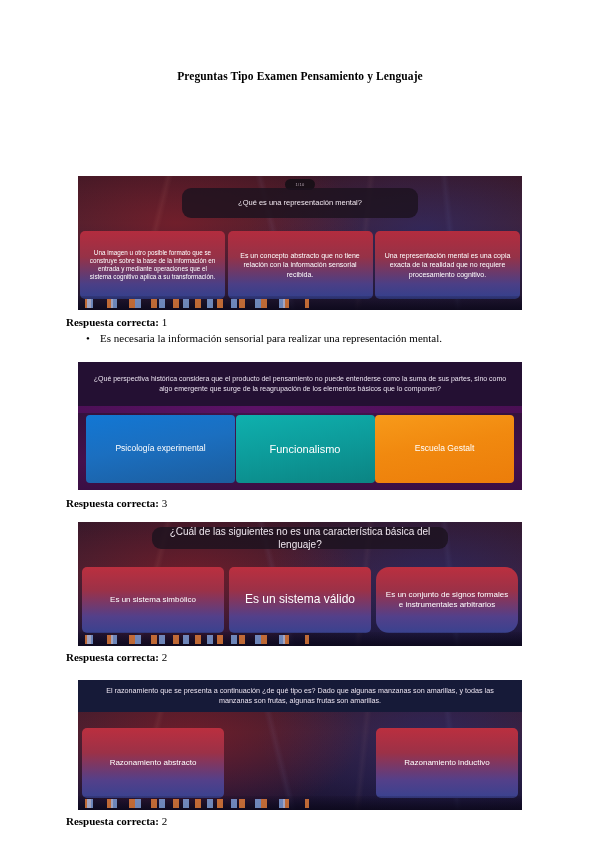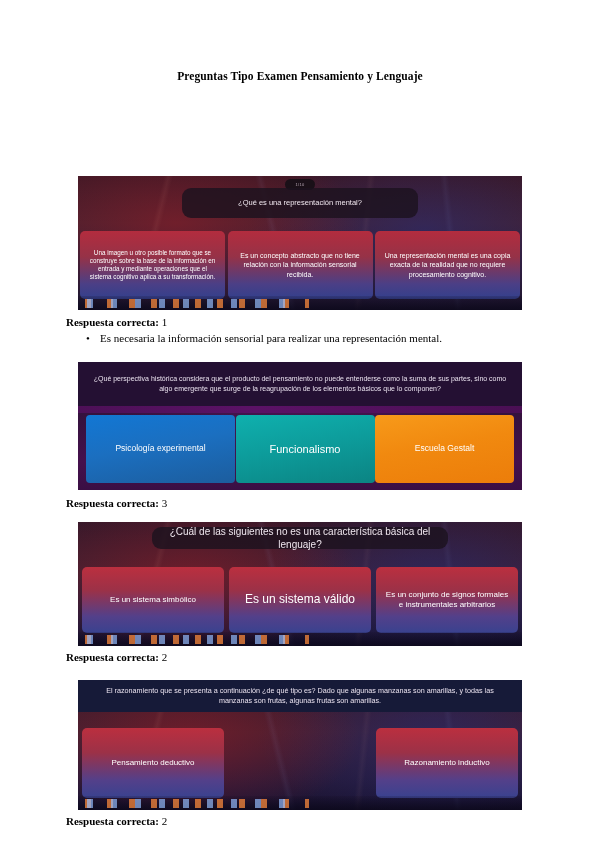--- a/index.html
+++ b/index.html
@@ -276,21 +276,21 @@
   <div class="block" style="top:452px; height:124px;">
     <div class="slide">
       <div class="slide-bg bg-city variant2"></div>
       <div class="streaks"></div>
 
       <div class="q-pill" style="left:74px; top:5px; width:296px; height:22px; font-size:10px;">¿Cuál de las siguientes no es una característica básica del lenguaje?</div>
 
       <div class="answers" style="left:4px; top:45px; width:436px; height:66px;">
         <div class="card grad-rb2" style="width:142px; font-size:8px;">Es un sistema simbólico</div>
         <div class="card grad-rb2" style="width:142px; font-size:12px;">Es un sistema válido</div>
-        <div class="card grad-rb2" style="width:142px; font-size:8px;">Es un conjunto de signos formales e instrumentales arbitrarios</div>
+        <div class="card grad-rb2" style="width:142px; font-size:8px;border-radius:13px;">Es un conjunto de signos formales e instrumentales arbitrarios</div>
       </div>
 
       <div class="citylights-wrap">
         <div class="citylights cl-left"></div>
         <div class="citylights blue cl-right"></div>
       </div>
     </div>
   </div>
 
   <div class="answer-line" style="top:581px;">
@@ -299,21 +299,21 @@
   </div>
 
   <div class="block" style="top:610px; height:130px;">
     <div class="slide">
       <div class="slide-bg bg-city variant2"></div>
       <div class="streaks"></div>
 
       <div class="q-band dark-navy" style="height:32px; font-size:7.2px;">El razonamiento que se presenta a continuación ¿de qué tipo es? Dado que algunas manzanas son amarillas, y todas las manzanas son frutas, algunas frutas son amarillas.</div>
 
       <div class="answers" style="left:4px; top:48px; width:436px; height:70px;">
-        <div class="card grad-rb2" style="width:142px; font-size:8px;">Pensamiento deductivo</div>
+        <div class="card grad-rb2" style="width:142px; font-size:8px;">Razonamiento abstracto</div>
         <div class="card grad-rb2" style="width:142px; font-size:8px;">Razonamiento inductivo</div>
       </div>
 
       <div class="citylights-wrap">
         <div class="citylights cl-left"></div>
         <div class="citylights blue cl-right"></div>
       </div>
     </div>
   </div>
 

